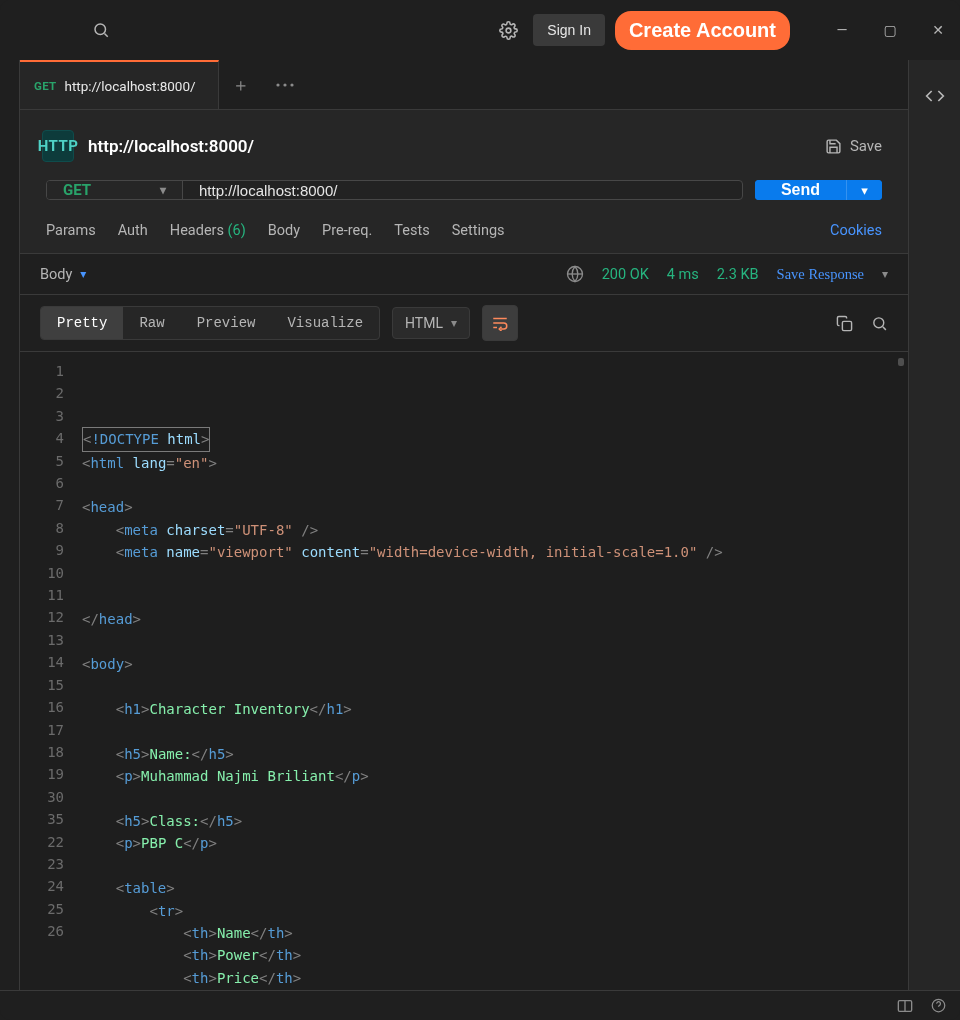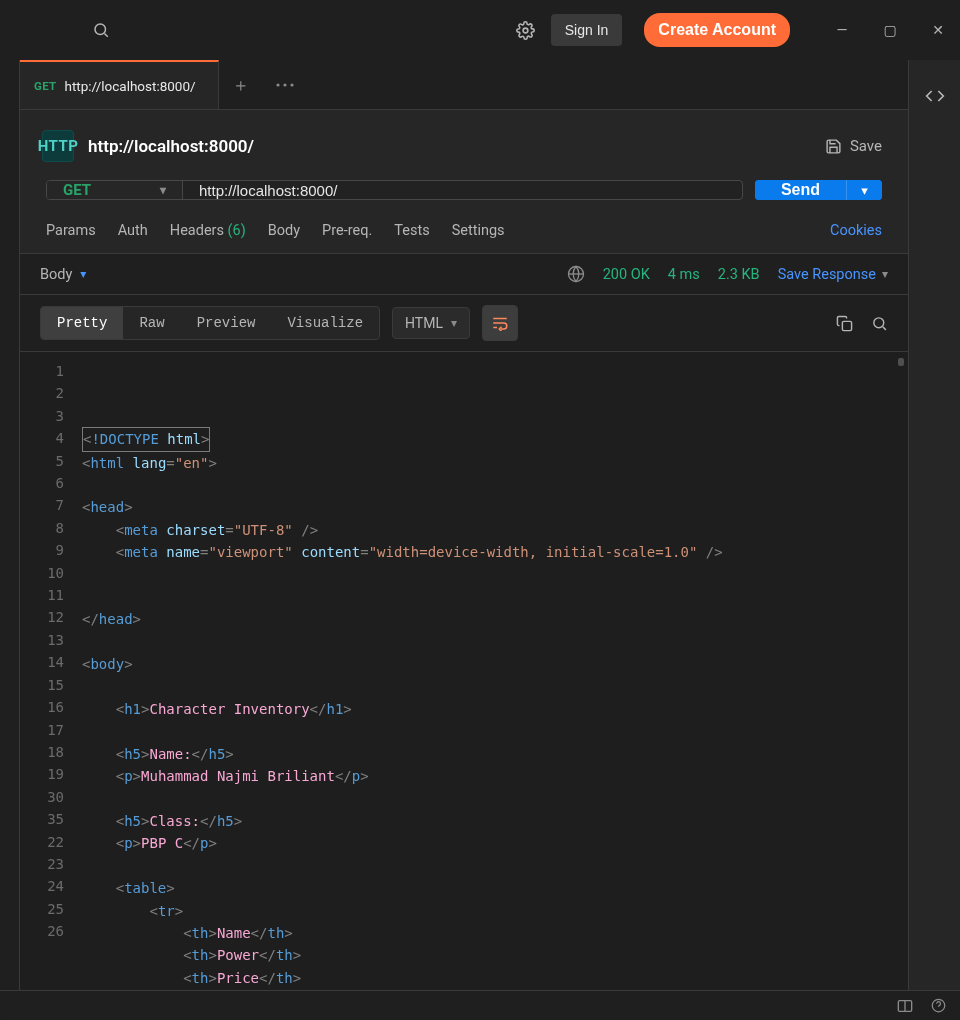--- a/index.html
+++ b/index.html
@@ -49,22 +49,22 @@
   .search-icon, .gear-icon{width:30px;height:30px;display:flex;align-items:center;justify-content:center;color:var(--text-dim);border-radius:4px;}
   .search-icon{margin-left:72px;}
   .spacer{flex:1;}
   .btn-ghost{
     background:#3a3a3a;color:#e7e7e7;
     border:none;padding:8px 14px;border-radius:4px;
     font-size:14px;font-weight:500;cursor:pointer;margin-left:10px;
   }
   .btn-orange{
     background:var(--orange);color:#fff;border:none;
-    padding:8px 14px;border-radius:16px;font-size:16px;font-weight:600;
-    cursor:pointer;margin-left:22px;
+    padding:8px 14px;border-radius:16px;font-size:20px;font-weight:600;
+    cursor:pointer;margin-left:10px;
   }
   .win-controls{display:flex;gap:32px;margin-left:44px;color:var(--text-dim);}
   .win-controls span{font-size:14px;width:16px;text-align:center;cursor:pointer;}
 
   
   .mainrow{flex:1;display:flex;min-height:0;}
   .leftedge{width:20px;background:var(--bg0);border-right:1px solid var(--border);}
   .rightrail{
     width:52px;background:var(--bg1);border-left:1px solid var(--border);
     display:flex;flex-direction:column;align-items:center;padding-top:26px;
@@ -155,21 +155,21 @@
 
   
   .resp-meta{
     display:flex;align-items:center;gap:18px;
     padding:11px 20px;background:var(--bg0);
     font-size:14.5px;border-bottom:1px solid var(--border);
   }
   .resp-meta .label{color:var(--text-dim);display:flex;align-items:center;gap:8px;cursor:pointer;}
   .resp-meta .globe{margin-left:auto;color:var(--text-dim2);display:flex;}
   .resp-meta .status{color:var(--green2);}
-  .resp-meta .save{color:var(--link);display:flex;align-items:center;gap:6px;cursor:pointer;}
+  .resp-meta .save{color:var(--link);display:flex;align-items:center;gap:18px;cursor:pointer;font-family:Liberation Serif, serif;}
 
   
   .resp-tools{
     display:flex;align-items:center;gap:12px;
     padding:10px 20px;background:var(--bg0);
   }
   .seg{
     display:flex;background:#262626;border-radius:4px;overflow:hidden;
     border:1px solid var(--border);
   }
@@ -203,21 +203,21 @@
     flex:1;padding:8px 0 8px 6px;white-space:pre;color:#d4d4d4;
     overflow:hidden;position:relative;
   }
   .code .line{display:block;min-height:22.4px;}
 
   .c-punct{color:#808080;}
   .c-doctype{color:#569cd6;}
   .c-tag{color:var(--tag);}
   .c-attr{color:var(--attr);}
   .c-str{color:var(--str);}
-  .c-txt{color:#f9a8d4;text-align:center;}
+  .c-txt{color:#86efac;text-align:center;}
   .box-sel{border:1px solid #7a7a7a;display:inline-block;padding:0 0px;}
 
   .sb-indicator{
     position:absolute;right:4px;top:6px;width:6px;height:8px;background:#4f4f4f;border-radius:2px;
   }
 
   
   .statusbar{
     height:30px;background:var(--bg0);border-top:1px solid var(--border);
     display:flex;align-items:center;justify-content:flex-end;padding:0 14px;gap:18px;

